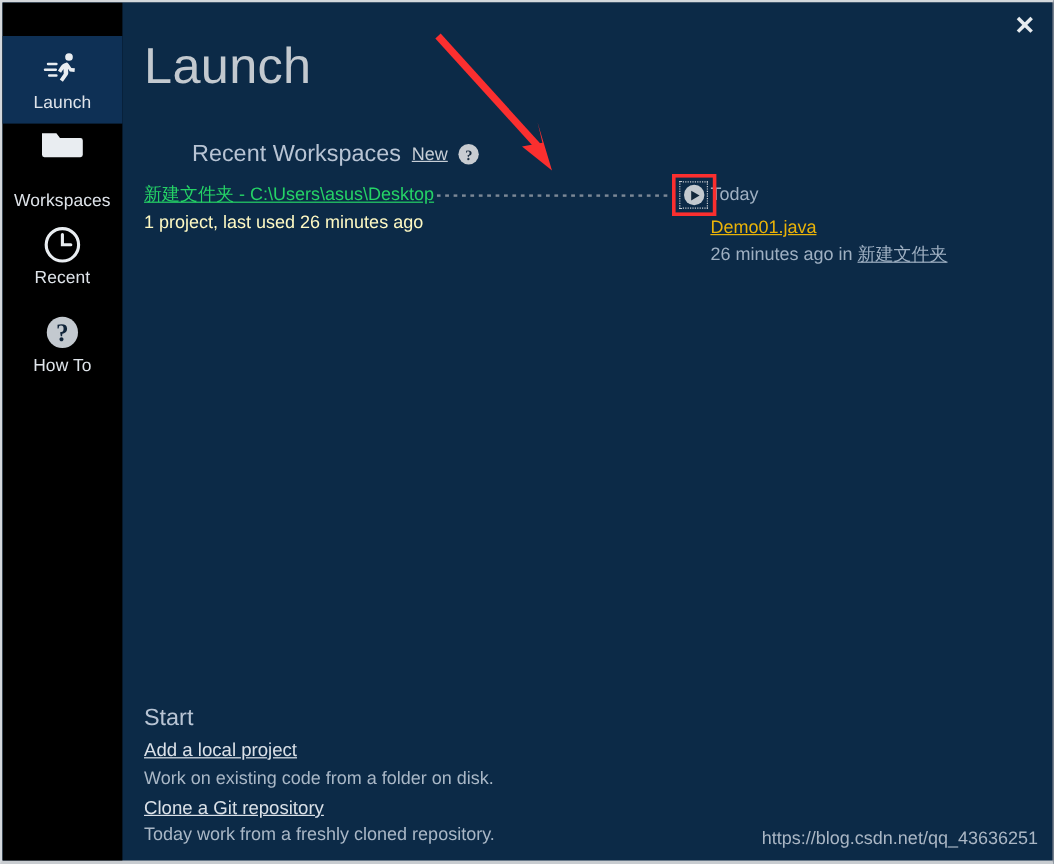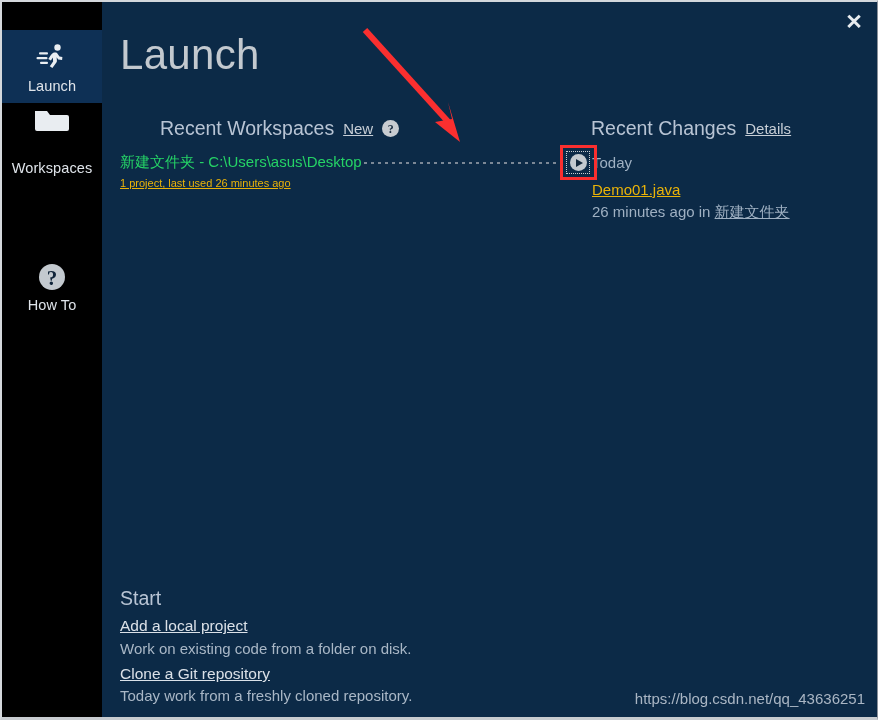--- a/index.html
+++ b/index.html
@@ -122,31 +122,31 @@
     cursor: pointer;
     font-family: "Liberation Serif", serif;
   }
 
   
   #ws-link {
     position: absolute;
     left: 18px; top: 151px;
     font-size: 15px;
     color: #25d366;
+    text-decoration: underline;
     cursor: pointer;
     white-space: nowrap;
     text-align: right;
   }
   #ws-sub {
     position: absolute;
     left: 18px; top: 175px;
-    font-size: 11px;
-    color: #eab308;
-    white-space: nowrap;
-    text-decoration: underline;
+    font-size: 15px;
+    color: #fef9c3;
+    white-space: nowrap;
   }
 
   #dotted-line {
     position: absolute;
     left: 262px; top: 160px;
     width: 196px; height: 2px;
     background-image: linear-gradient(to right, #7c8896 0 3px, transparent 3px 7px);
     background-size: 7px 2px;
     background-repeat: repeat-x;
   }
@@ -289,20 +289,29 @@
     <div class="side-item" style="top:101px;gap:19px;">
       <span class="side-icon">
         <svg width="38" height="30" viewBox="0 0 38 30">
           <path d="M2 5 h12 l3 4 h14 v2 H14 l-3 4 H2 Z" fill="#e9edf1"></path>
           <path d="M2 13 h9 l3 -4 h20 a2 2 0 0 1 2 2 v12 a2 2 0 0 1 -2 2 H4 a2 2 0 0 1 -2 -2 Z" fill="#e9edf1"></path>
         </svg>
       </span>
       <span class="side-label">Workspaces</span>
     </div>
 
+    <div class="side-item" style="top:174px;">
+      <span class="side-icon">
+        <svg width="34" height="34" viewBox="0 0 34 34">
+          <circle cx="17" cy="17" r="13.5" fill="none" stroke="#e9edf1" stroke-width="2.6"></circle>
+          <path d="M17 8.5 V17 H24" fill="none" stroke="#e9edf1" stroke-width="2.6" stroke-linecap="round"></path>
+        </svg>
+      </span>
+      <span class="side-label">Recent</span>
+    </div>
 
     <div class="side-item" style="top:247px;">
       <span class="side-icon">
         <svg width="34" height="34" viewBox="0 0 34 34">
           <circle cx="17" cy="17" r="13" fill="#c3c9cf"></circle>
           <text x="17" y="24.5" font-family="Liberation Serif, serif" font-size="21" font-weight="bold" fill="#10243a" text-anchor="middle">?</text>
         </svg>
       </span>
       <span class="side-label">How To</span>
     </div>
@@ -325,24 +334,20 @@
 
     <div id="dotted-line"></div>
 
     <div id="red-box"></div>
     <div id="play-focus">
       <div id="play-circle">
           <span class="tri"></span>
         </div>
     </div>
 
-    <div class="sec-head" style="left:489px; top:115px;">
-      <span class="h-title">Recent Changes</span>
-      <span class="inline-link">Details</span>
-    </div>
 
     <div id="today-label">Today</div>
     <div id="change-file">Demo01.java</div>
     <div id="change-sub">
       <span>26 minutes ago in </span><span class="sub-link">新建文件夹</span>
     </div>
 
     <div id="start-head">Start</div>
 
     <div class="start-link" id="start-link-0">Add a local project</div>

